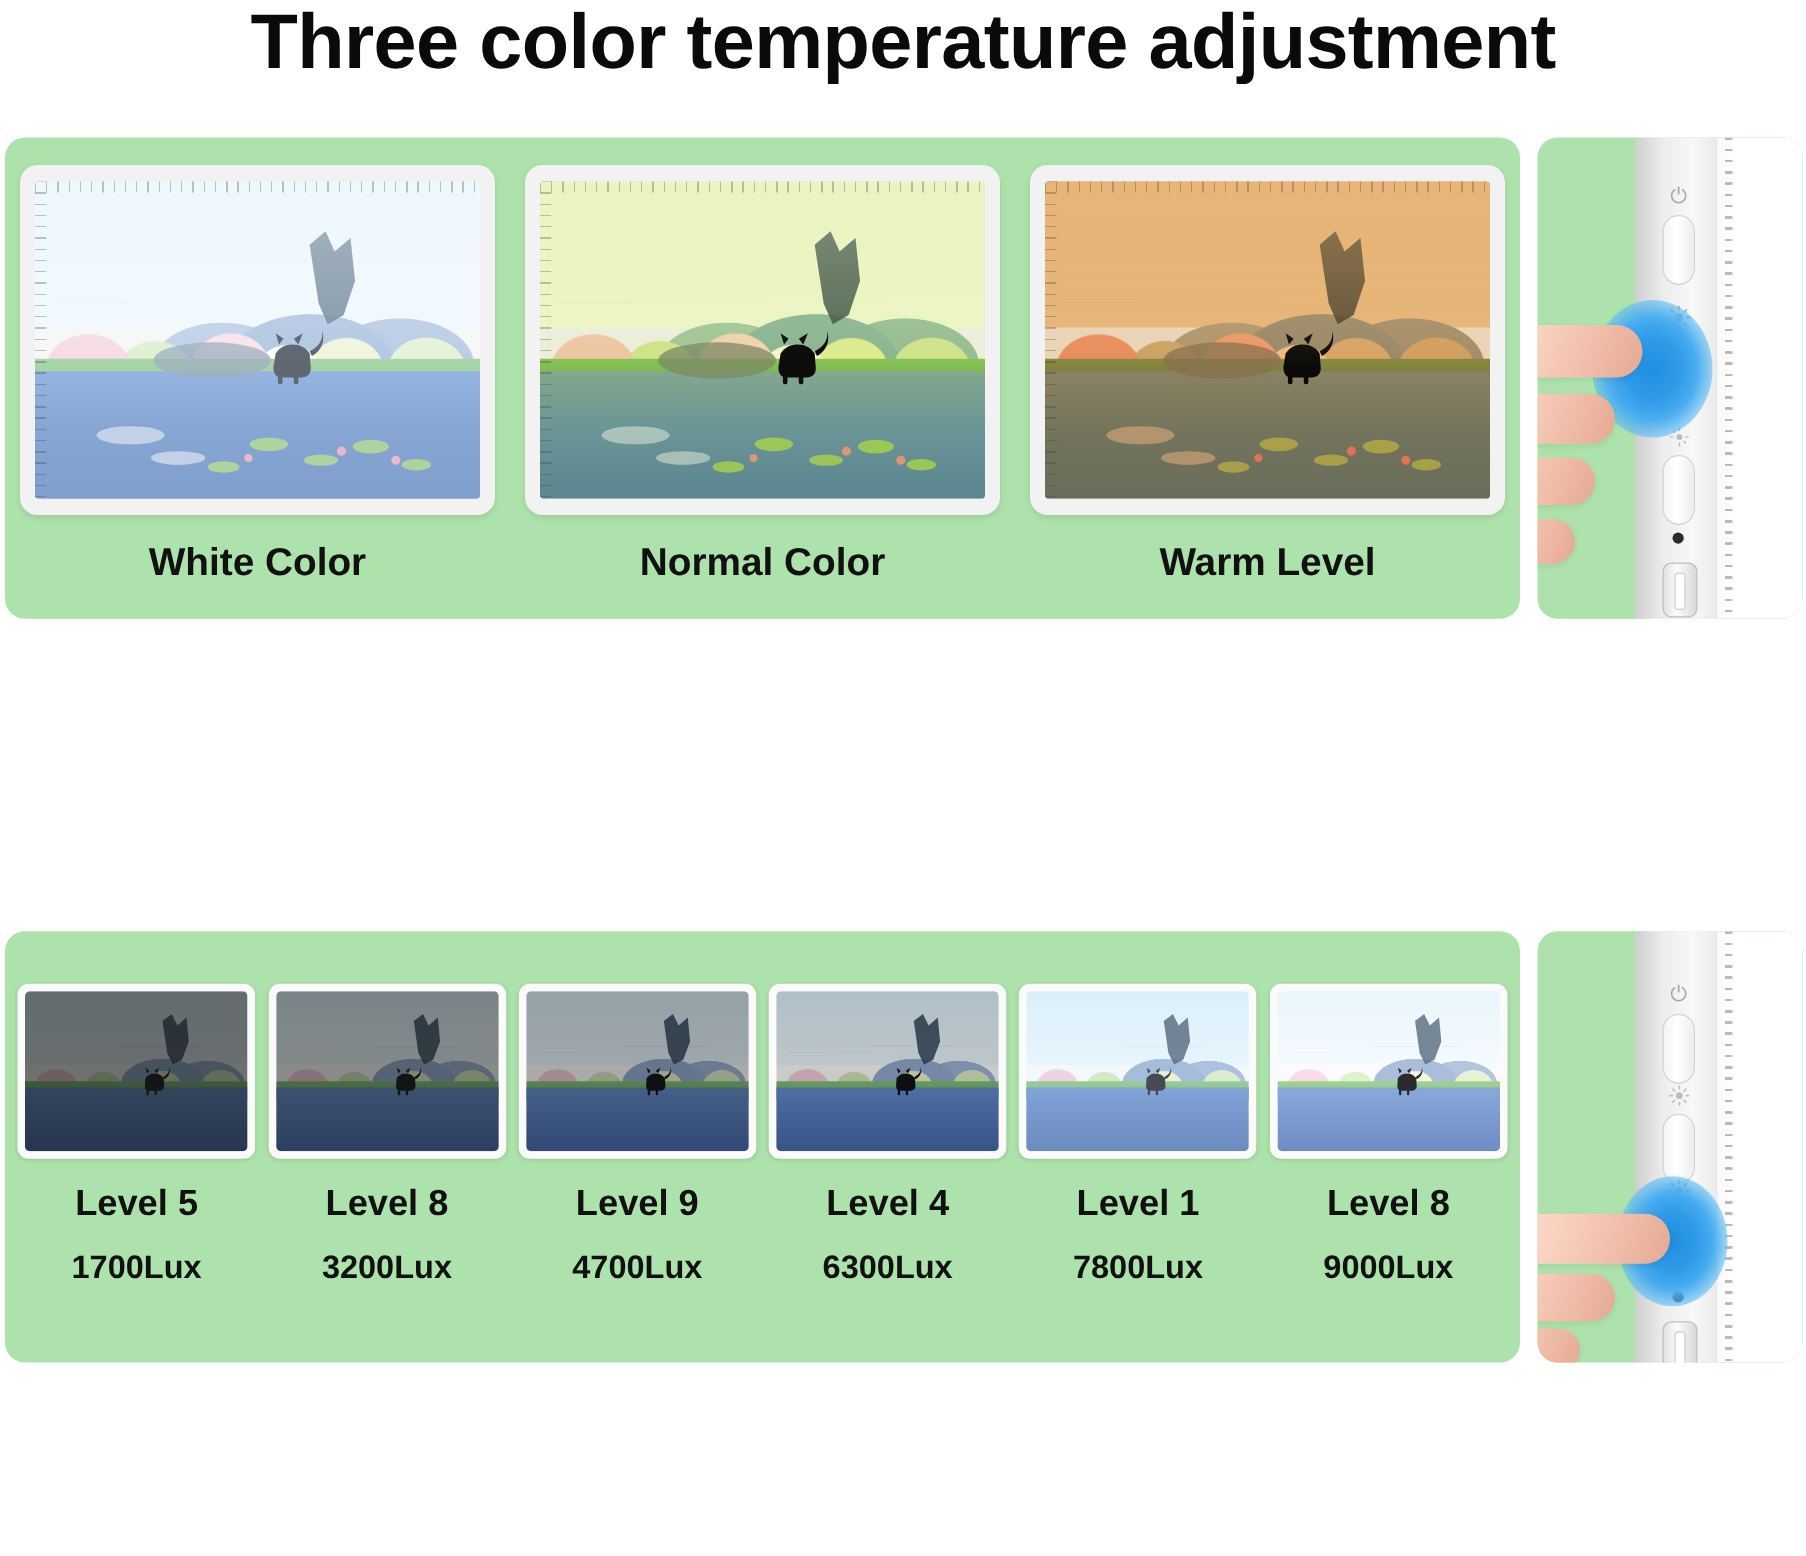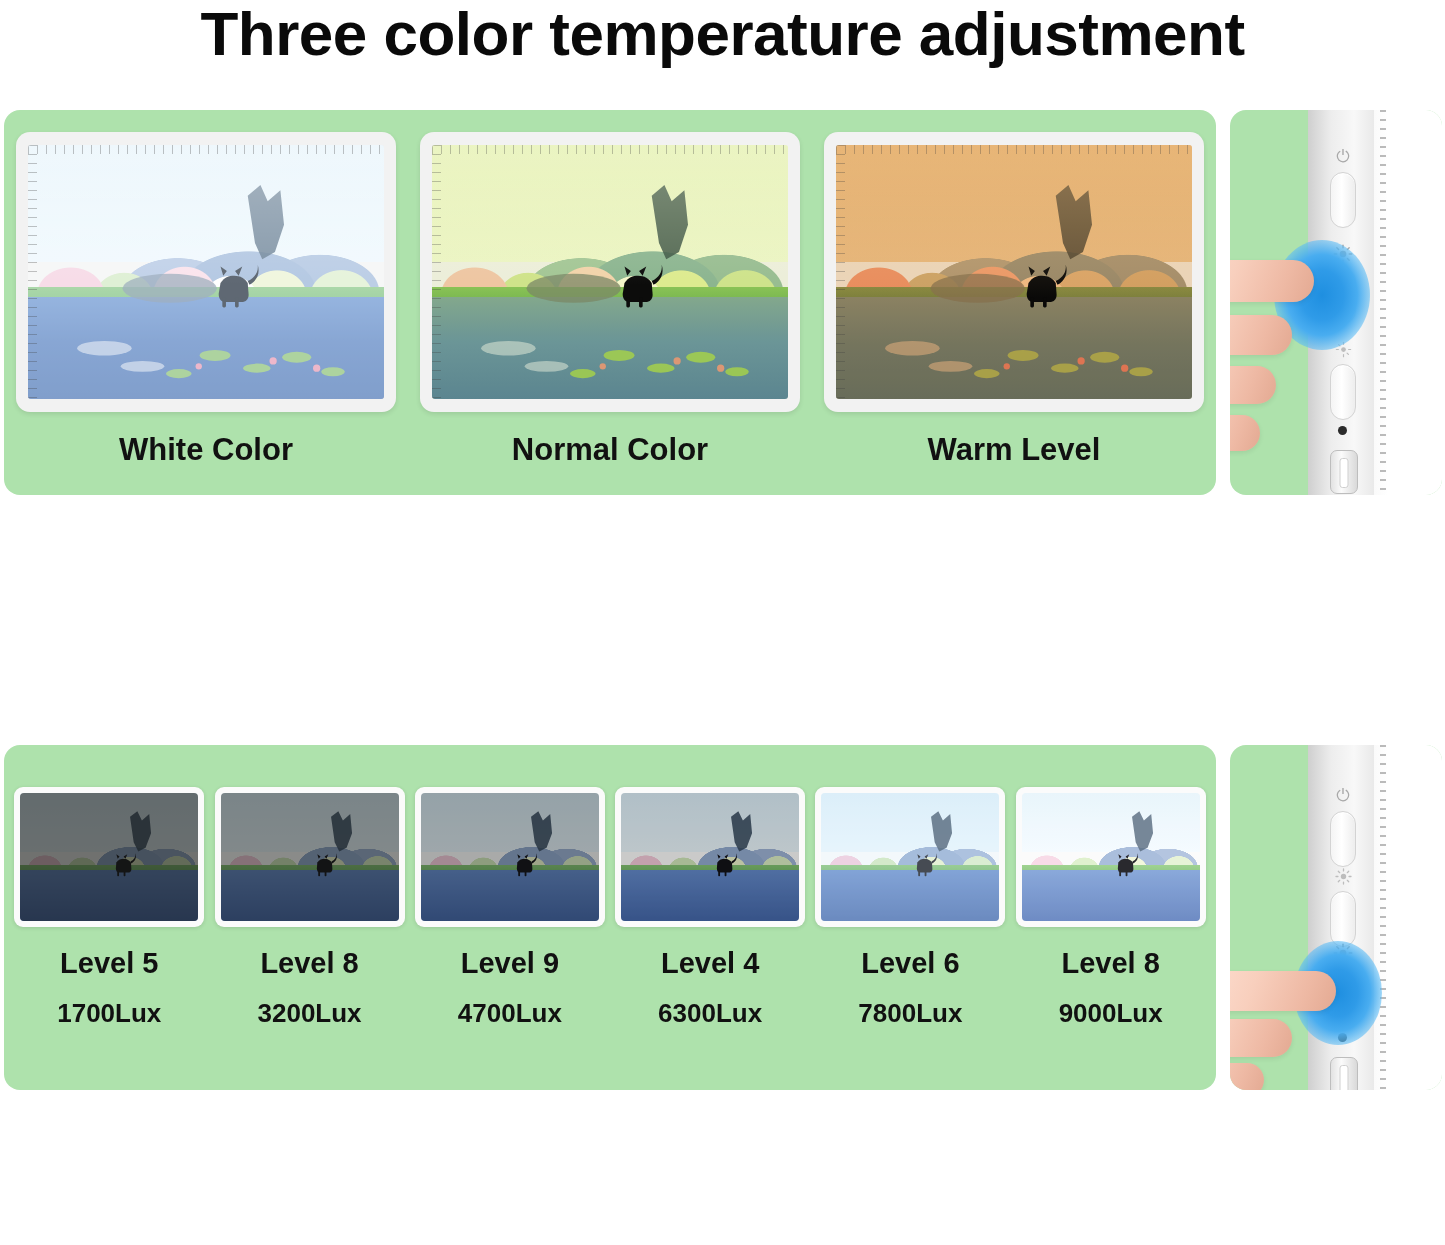--- a/index.html
+++ b/index.html
@@ -602,21 +602,21 @@
                 <path d="M104.5 72 l-1.5-5 l3.5 2.5 z M113 72 l2-5 l-4 2.5 z"></path>
                 <path d="M118.5 75 c4-2 6-5 5.5-9 c1.5 4.5-.5 9-4.5 11 z"></path>
                 <rect x="104" y="85" width="2" height="6" rx=".8"></rect>
                   <rect x="111" y="85" width="2" height="6" rx=".8"></rect>
               </g>
             </svg>
           </div>
           <div class="tint" style="background:#dff1fb; opacity:.28;"></div>
         </div>
       </div>
-      <div class="lv-label">Level 6</div>
+      <div class="lv-label">Level 1</div>
       <div class="lv-lux">7800Lux</div>
     </div>
 
     <div class="lv-card">
       <div class="lv-pad">
         <div class="lv-screen">
           <div class="scene">
             <div class="sky" style="background:linear-gradient(#e6f4fb,#f4fbff);"></div>
             <div class="mountains" style="background:
                 radial-gradient(ellipse 34% 120% at 62% 100%, #9fb5d8 0%, #9fb5d8 55%, transparent 56%),

